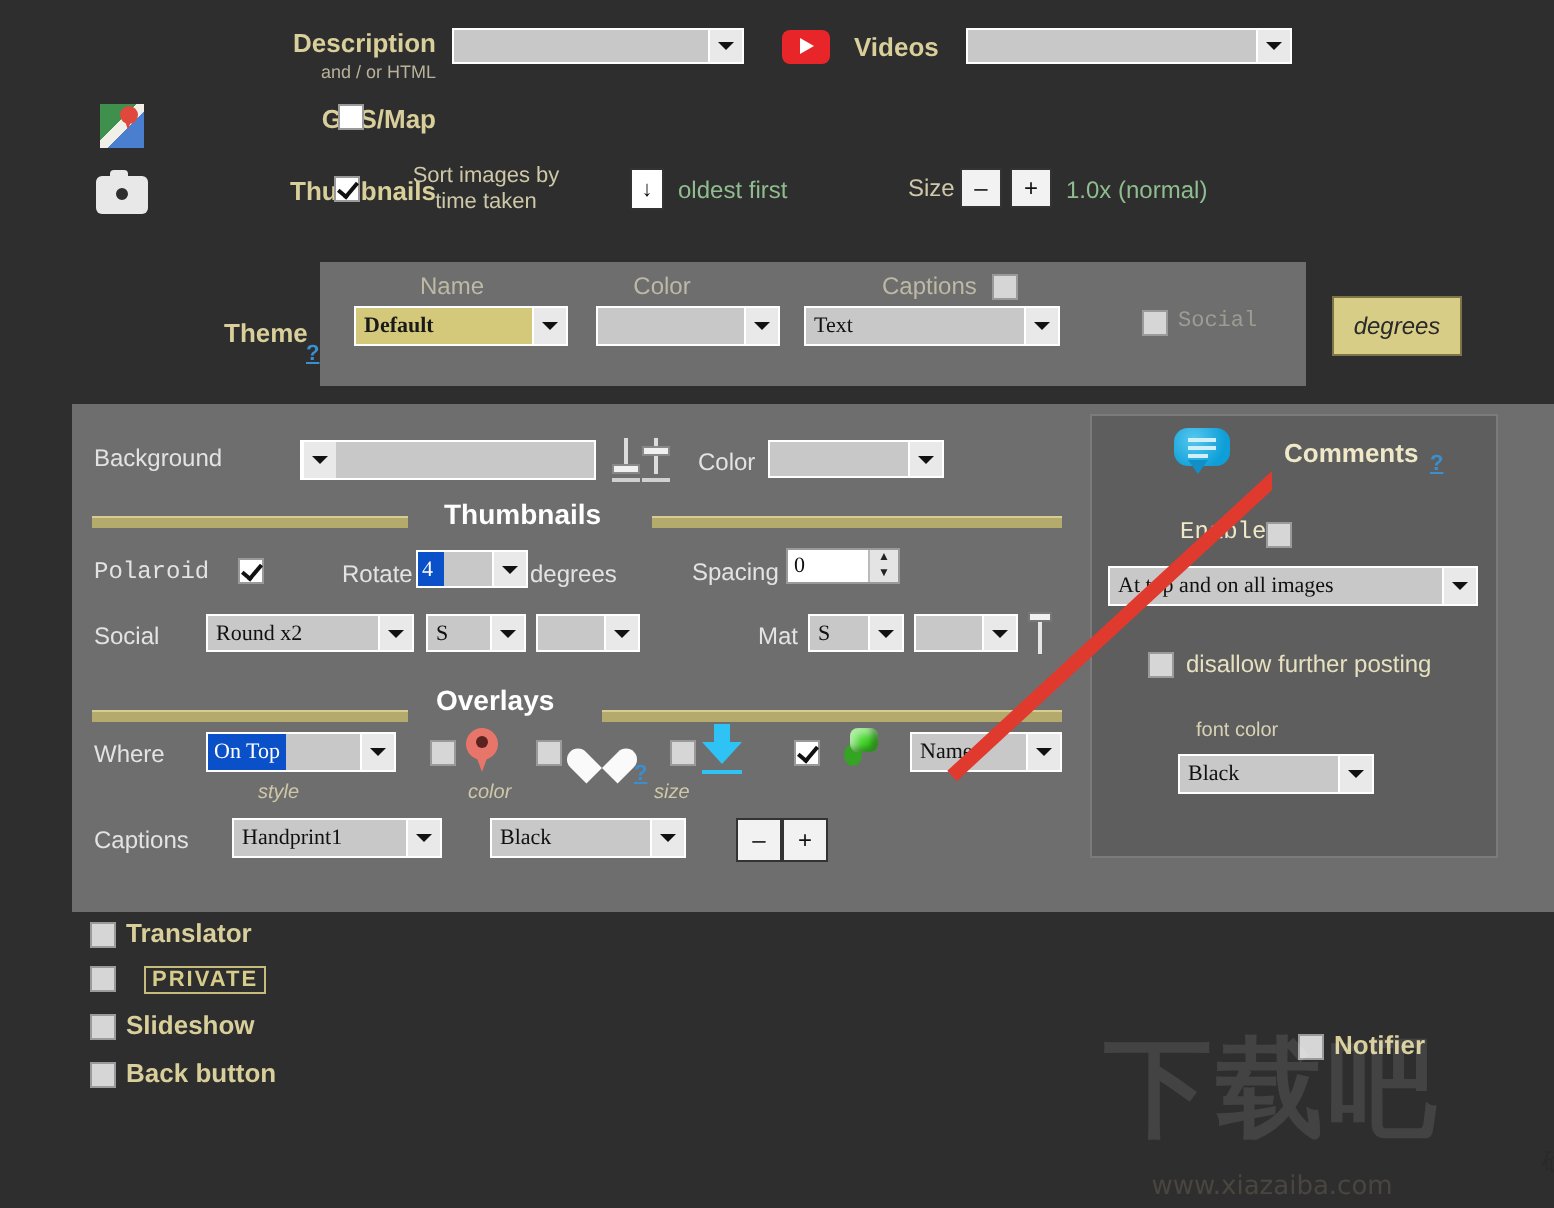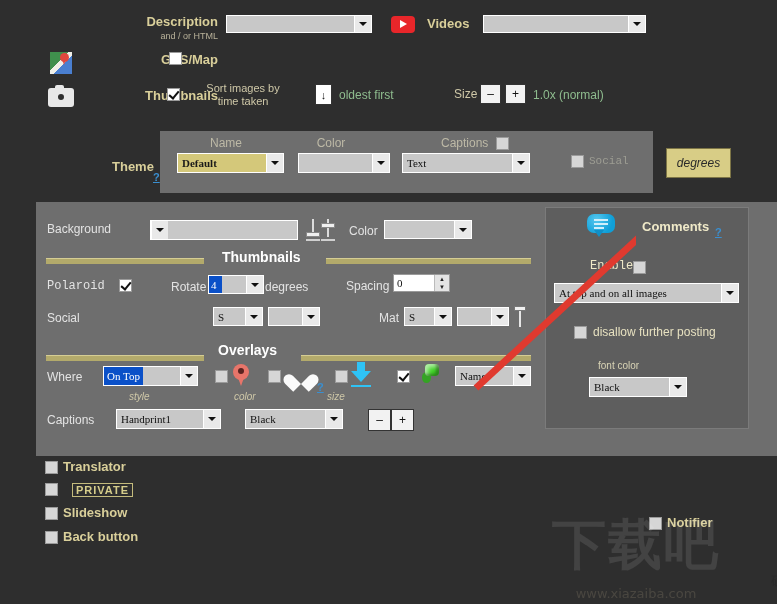--- a/index.html
+++ b/index.html
@@ -294,20 +294,26 @@
   <div class="abs lbl-grey" style="left:310px;top:279px;">Spacing</div>
   <div class="abs spin" style="left:357px;top:274px;">
     <span class="val">0</span>
     <span class="btns">
         <i>▲</i>
         <i>▼</i>
       </span>
   </div>
 
   <div class="abs lbl-grey" style="left:11px;top:311px;">Social</div>
+  <div class="abs" style="left:67px;top:307px;">
+    <span class="combo plain" style="width:104px;height:19px;">
+      <span class="val">Round x2</span>
+      <span class="arrow"></span>
+    </span>
+  </div>
   <div class="abs" style="left:177px;top:307px;">
     <span class="combo plain" style="width:50px;height:19px;">
       <span class="val">S</span>
       <span class="arrow"></span>
     </span>
   </div>
   <div class="abs" style="left:232px;top:307px;">
     <span class="combo plain" style="width:52px;height:19px;">
       <span class="val"></span>
       <span class="arrow"></span>

